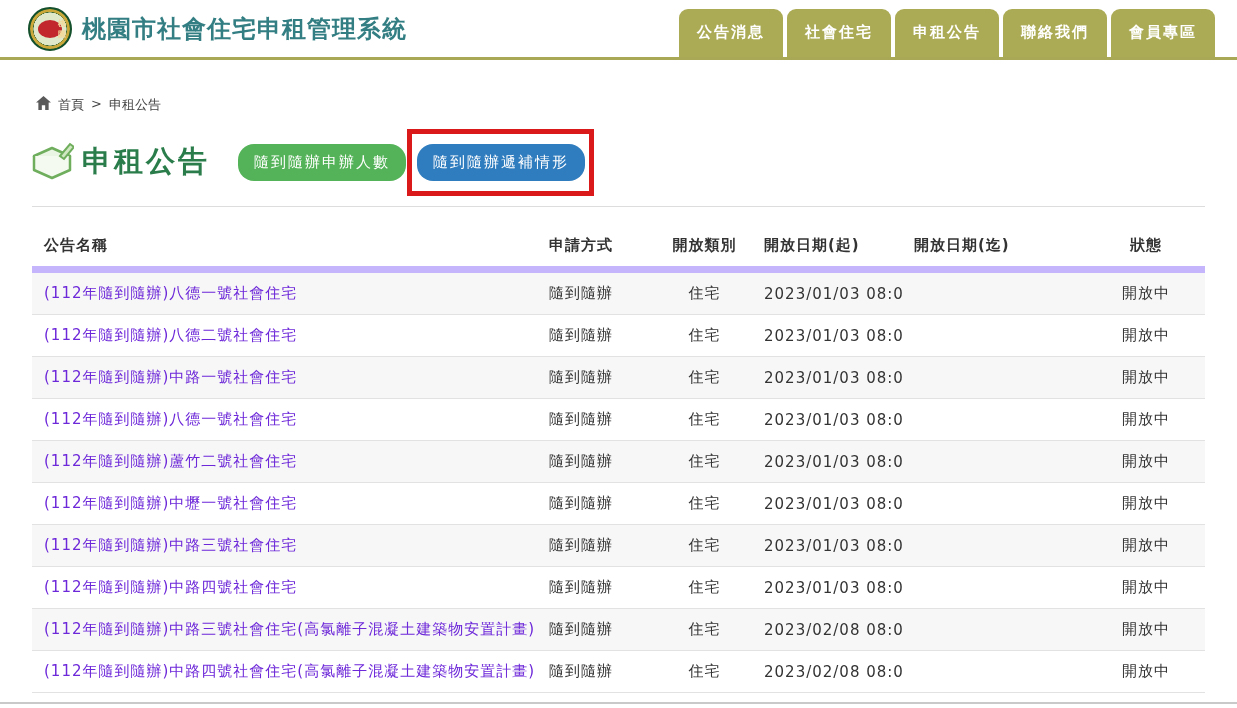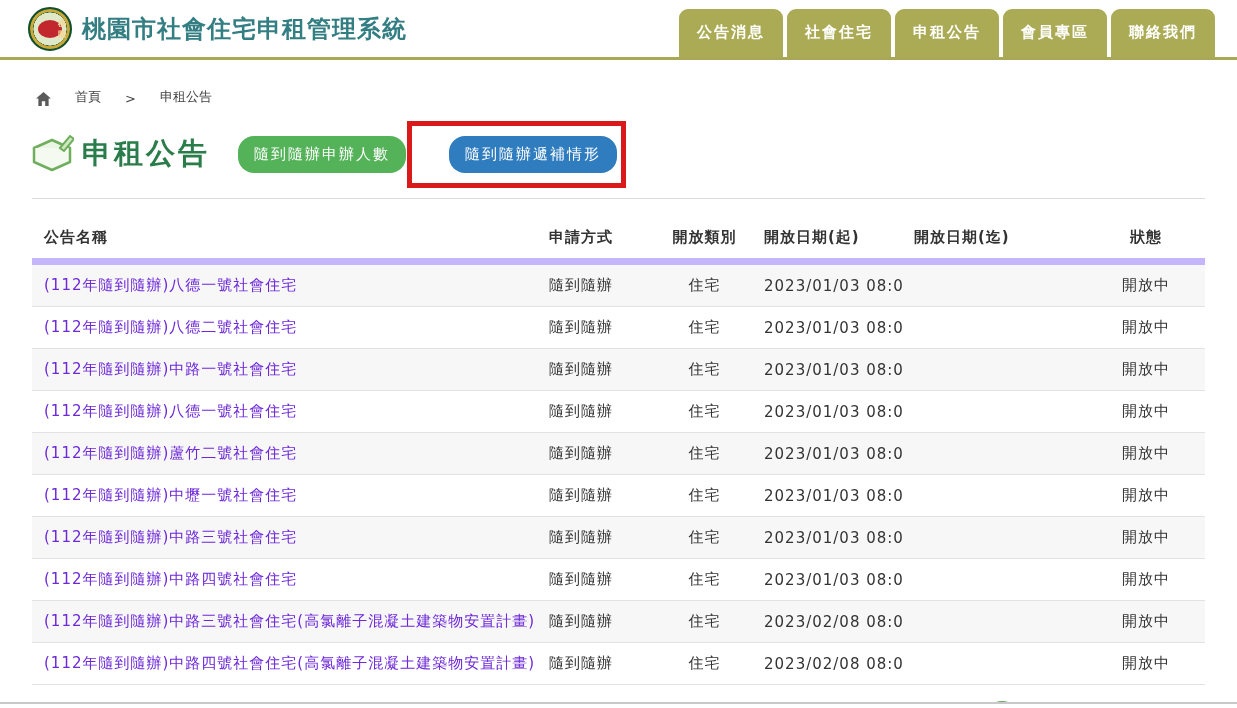--- a/index.html
+++ b/index.html
@@ -9,31 +9,31 @@
   
   .header { position:relative; height:60px; background:#fff; border-bottom:3px solid #a8a857; display:flex; align-items:center; }
   .brand { display:flex; align-items:center; gap:10px; margin-left:28px; }
   .logo { width:44px; height:44px; border-radius:50%; background:radial-gradient(circle at 50% 50%, #f6f3d8 0 30%, #dfe8c8 31% 58%, #1e5b35 59% 100%); border:2px solid #14502c; position:relative; display:flex; align-items:center; justify-content:center; box-shadow:inset 0 0 0 3px #caa83a; }
   .logo-center { width:22px; height:18px; background:#c1272d; border-radius:50%; color:#f3d99a; font-size:8px; font-weight:bold; display:flex; align-items:center; justify-content:center; letter-spacing:0;padding-left:24px; }
   .site-title { color:#337e82; font-size:24px; font-weight:bold; letter-spacing:1px; }
   .nav { position:absolute; right:22px; bottom:0; display:flex; gap:4px; }
   .nav-tab { background:#abab55; color:#fff; font-size:15px; font-weight:bold; padding:14px 18px 15px; border-radius:9px 9px 0 0; letter-spacing:2px; cursor:pointer; }
 
   
-  .breadcrumb { display:flex; align-items:flex-end; gap:24px; margin:28px 0 0 36px; font-size:13px; color:#444; }
+  .breadcrumb { display:flex; align-items:flex-start; gap:7px; margin:36px 0 0 36px; font-size:13px; color:#444; }
   .home-ico { width:15px; height:14px; display:inline-block; }
 
   
   .titlebar { display:flex; align-items:center; margin:28px 0 0 30px; }
   .page-ico { width:44px; height:40px; margin-right:8px; }
   .page-title { font-size:29px; font-weight:bold; color:#2a7d4a; letter-spacing:3px; }
   .btns { display:flex; align-items:center; margin-left:28px; }
   .btn { border:none; color:#fff; font-size:15px; letter-spacing:2px; padding:9px 16px; border-radius:16px; cursor:pointer; font-family:inherit; }
   .btn-green { background:#54b358; margin-right:11px; }
-  .btn-blue { background:#2f7cbe;margin-left:32px; }
+  .btn-blue { background:#2f7cbe; }
   .hl-wrap { position:relative; display:inline-block; }
   .hl-box { position:absolute; left:-10px; top:-15px; right:-9px; bottom:-15px; border:5px solid #da1a1a; pointer-events:none; }
 
   .title-divider { border:none; border-top:1px solid #ddd; margin:24px 32px 0 32px; }
 
   
   .table-wrap { margin:18px 32px 0 32px; }
   table { width:100%; border-collapse:collapse; table-layout:fixed; font-size:15px; color:#333; }
   th { text-align:left; font-weight:bold; padding:11px 12px; border-bottom:7px solid #c4b5fd; letter-spacing:1px; }
   td { padding:11px 12px; border-bottom:1px solid #e2e2e2; letter-spacing:1px; overflow:hidden; white-space:nowrap; }
@@ -65,22 +65,22 @@
   <div class="brand">
     <div class="logo">
       <div class="logo-center">桃園</div>
     </div>
     <div class="site-title">桃園市社會住宅申租管理系統</div>
   </div>
   <div class="nav">
     <div class="nav-tab">公告消息</div>
     <div class="nav-tab">社會住宅</div>
     <div class="nav-tab">申租公告</div>
+    <div class="nav-tab">聯絡我們</div>
     <div class="nav-tab">會員專區</div>
-    <div class="nav-tab">聯絡我們</div>
   </div>
 </div>
 
 <div class="breadcrumb">
   <svg class="home-ico" viewBox="0 0 16 15">
       <path d="M8 0 L16 7 H13.5 V15 H9.8 V10 H6.2 V15 H2.5 V7 H0 Z" fill="#5a5a5a"></path>
     </svg>
   <span>首頁</span>
   <span>&gt;</span>
   <span>申租公告</span>

